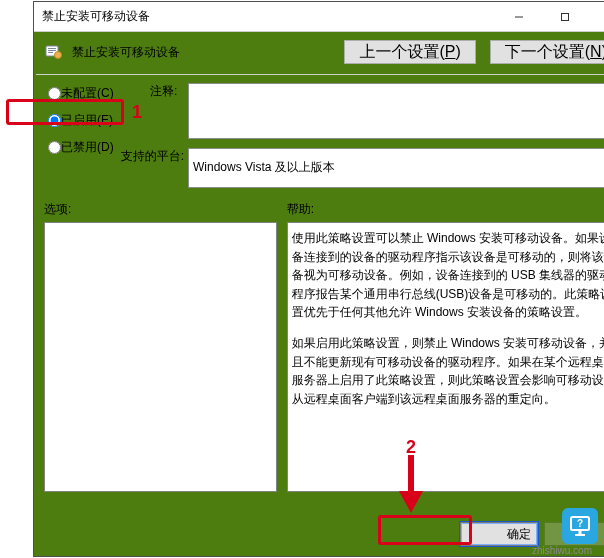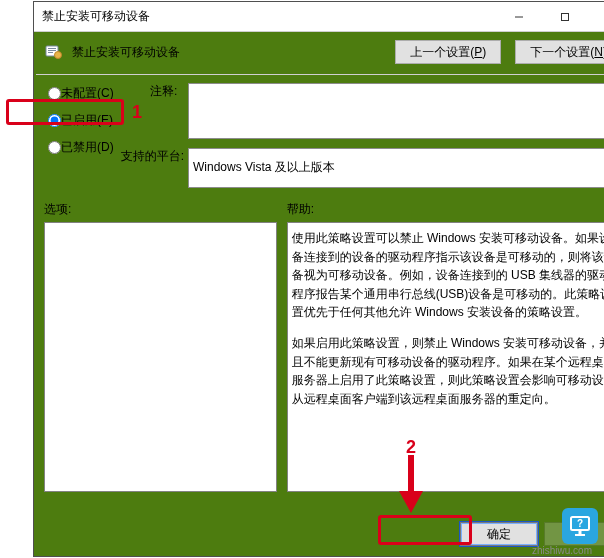--- a/index.html
+++ b/index.html
@@ -55,21 +55,21 @@
   }
   .header-row .policy-title {
     flex: 1;
     font-size: 12px;
   }
   .header-row .nav-btn {
     height: 24px;
     padding: 0 14px;
     border: 1px solid #adadad;
     background: #e1e1e1;
-    font-size: 12px;
+    font-size: 16px;
     display: inline-flex; align-items: center; justify-content: center;
     margin-left: 6px;
   }
   .under-key { text-decoration: underline; }
 
   .divider { height: 1px; background: #d0d0d0; margin: 0 2px 6px 2px; }
 
   .config-block {
     display: grid;
     grid-template-columns: 130px 1fr;
@@ -140,20 +140,21 @@
     height: 24px;
     min-width: 78px;
     border: 1px solid #7a7a7a;
     background: #e1e1e1;
     font-size: 12px;
     display: inline-flex; align-items: center; justify-content: center;
   }
   .footer .btn.primary {
     outline: 1px solid #1a56c4;
     box-shadow: 0 0 0 1px #7bb1ff inset;
+    justify-content: flex-end;
   }
 
   
   .annot { position: absolute; pointer-events: none; }
   .red-box {
     border: 3px solid #d9001a;
     border-radius: 3px;
   }
   .annot-num {
     color: #d9001a;

